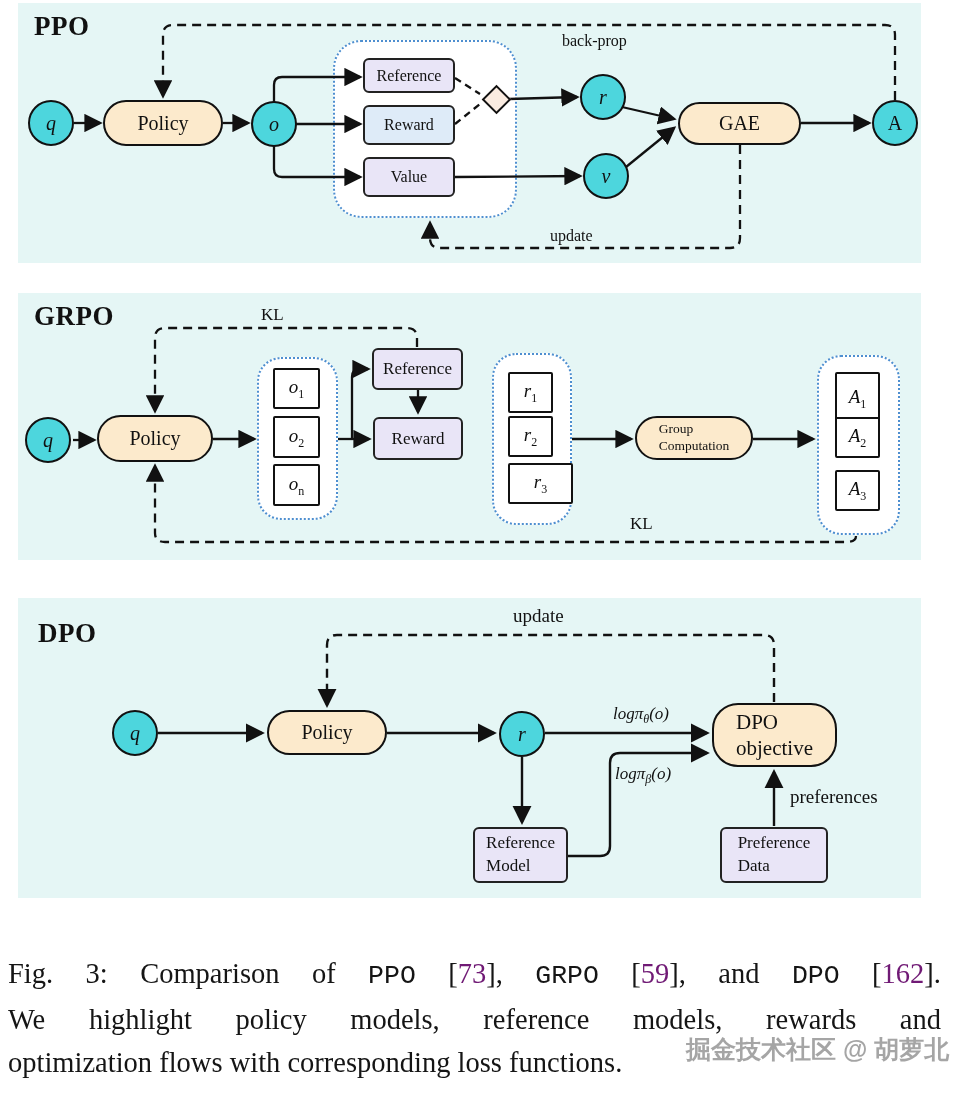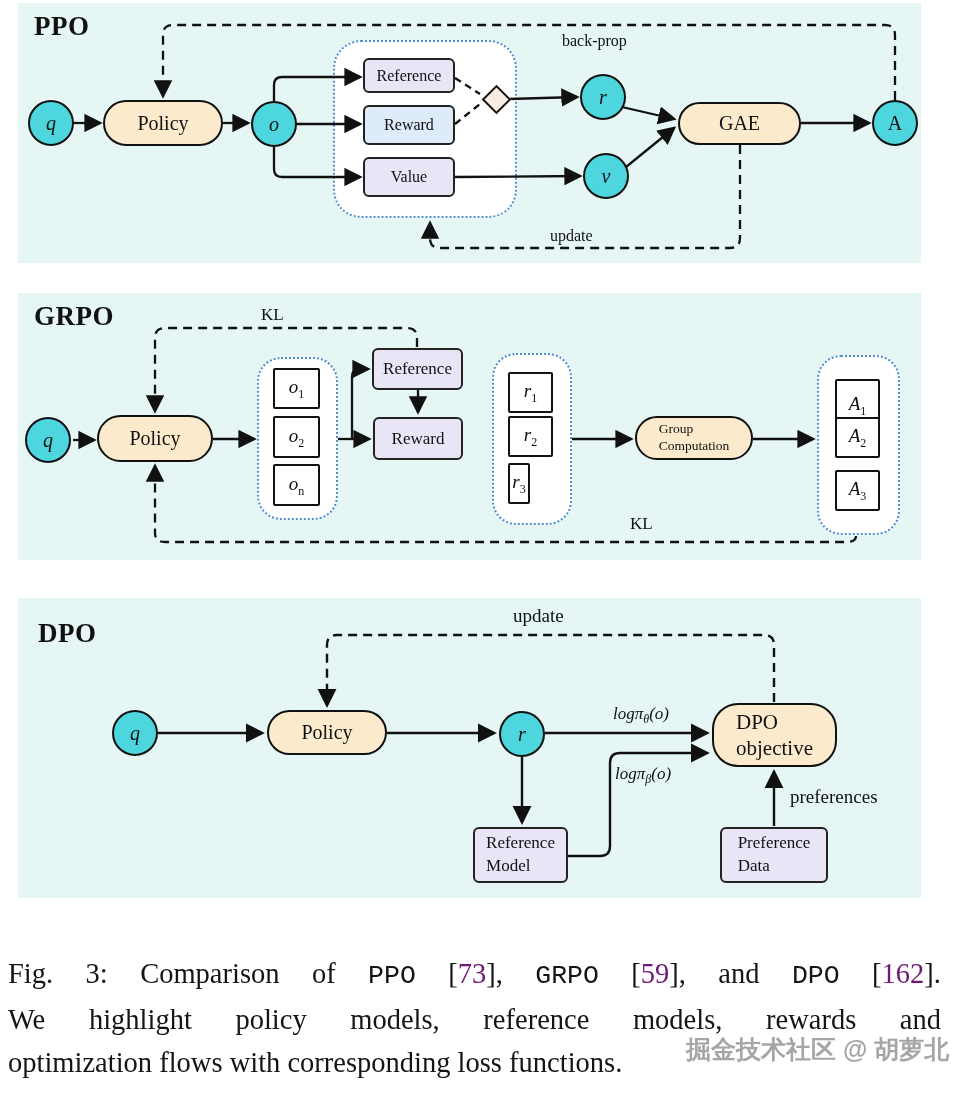--- a/index.html
+++ b/index.html
@@ -157,32 +157,32 @@
     <div class="mbox" style="left:355px;top:124px;width:90px;height:43px;font-size:17px;">
         <span>Reward</span>
       </div>
 
     <div class="sq" style="left:490px;top:79px;width:45px;height:41px;">
         <span class="sqt"><span>r</span><sub>1</sub></span>
       </div>
     <div class="sq" style="left:490px;top:123px;width:45px;height:41px;">
         <span class="sqt"><span>r</span><sub>2</sub></span>
       </div>
-    <div class="sq" style="left:490px;top:170px;width:22px;height:41px;">
+    <div class="sq" style="left:490px;top:170px;width:65px;height:41px;">
         <span class="sqt"><span>r</span><sub>3</sub></span>
       </div>
 
     <div class="pill two" style="left:617px;top:123px;width:118px;height:44px;font-size:13.5px;">
       <div>
           <div>Group</div>
           <div>Computation</div>
         </div>
     </div>
 
-    <div class="sq" style="left:817px;top:86px;width:45px;height:52px;">
+    <div class="sq" style="left:817px;top:79px;width:45px;height:52px;">
         <span class="sqt"><span>A</span><sub>1</sub></span>
       </div>
     <div class="sq" style="left:817px;top:124px;width:45px;height:41px;">
         <span class="sqt"><span>A</span><sub>2</sub></span>
       </div>
     <div class="sq" style="left:817px;top:177px;width:45px;height:41px;">
         <span class="sqt"><span>A</span><sub>3</sub></span>
       </div>
 
     <div class="lbl" style="left:243px;top:12px;font-size:17px;">KL</div>

